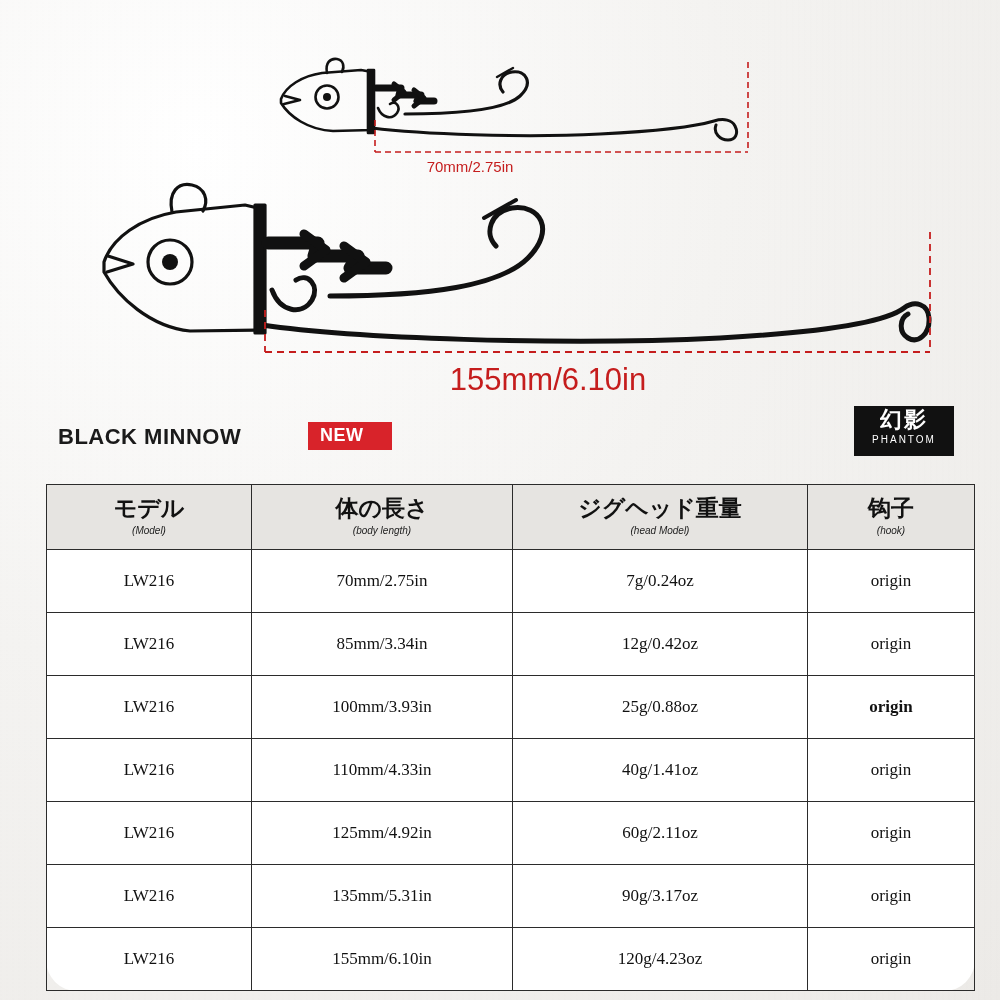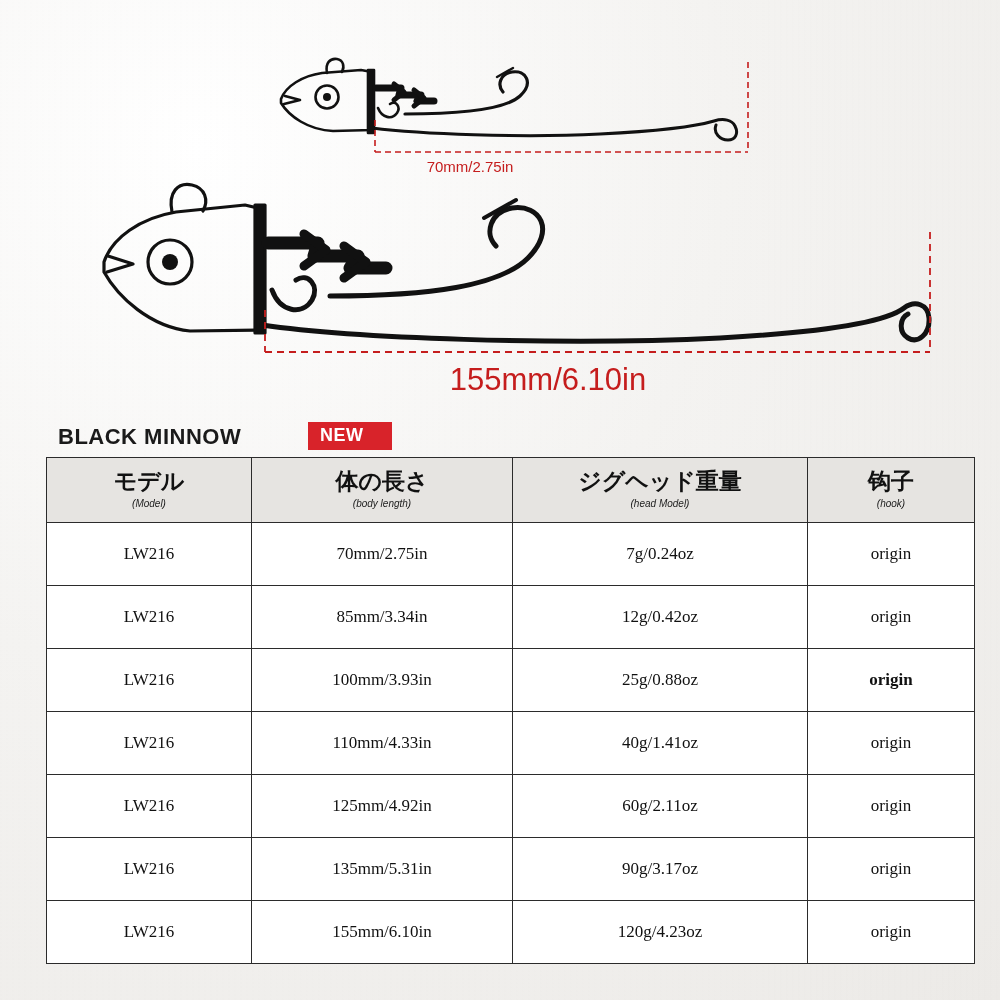--- a/index.html
+++ b/index.html
@@ -110,25 +110,26 @@
     font-size: 10px;
     letter-spacing: 2px;
     line-height: 14px;
     font-family: "Liberation Sans", sans-serif;
   }
 
   
   .spec-table {
     position: absolute;
     left: 46px;
-    top: 457px;
+    top: 484px;
     width: 908px;
     border-collapse: collapse;
     background: #ffffff;
     table-layout: fixed;
+    border-radius: 31px;
   }
   .spec-table th,
   .spec-table td {
     border: 1px solid #2b2b2b;
     text-align: center;
     color: #111111;
   }
   .spec-table thead th {
     background: #e6e4e1;
     padding: 9px 2px 10px 2px;
@@ -245,20 +246,24 @@
       </g>
     </svg>
 
     <div class="dim-label-small">70mm/2.75in</div>
     <div class="dim-label-large">155mm/6.10in</div>
   </div>
 
   <div class="title-row">
     <div class="brand-title">BLACK MINNOW</div>
     <div class="new-badge">NEW</div>
+    <div class="logo">
+      <div class="logo-cn">幻影</div>
+      <div class="logo-en">PHANTOM</div>
+    </div>
   </div>
 
   <table class="spec-table">
     <thead>
       <tr>
         <th class="col-model">
           <span class="hdr-main">モデル</span>
           <span class="hdr-sub">(Model)</span>
         </th>
         <th class="col-len">

